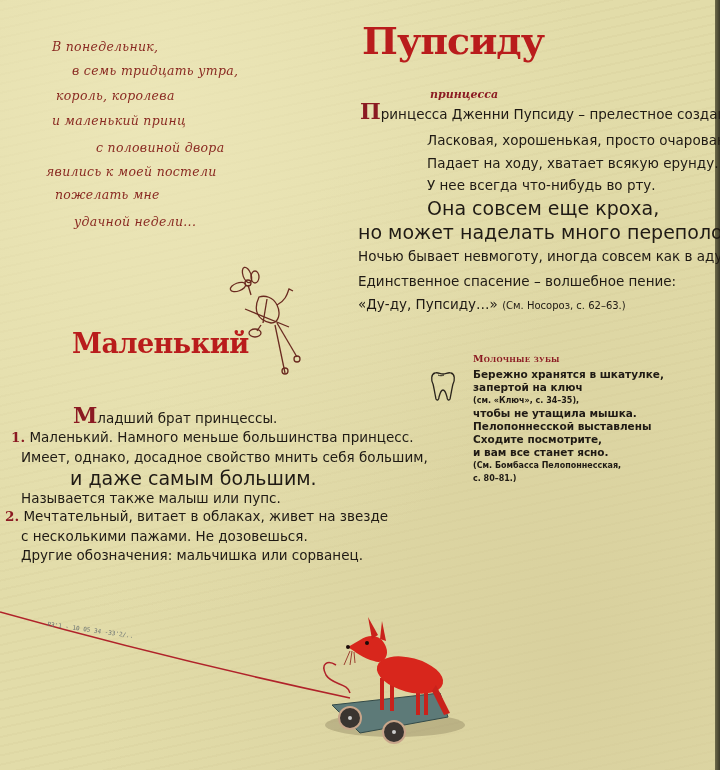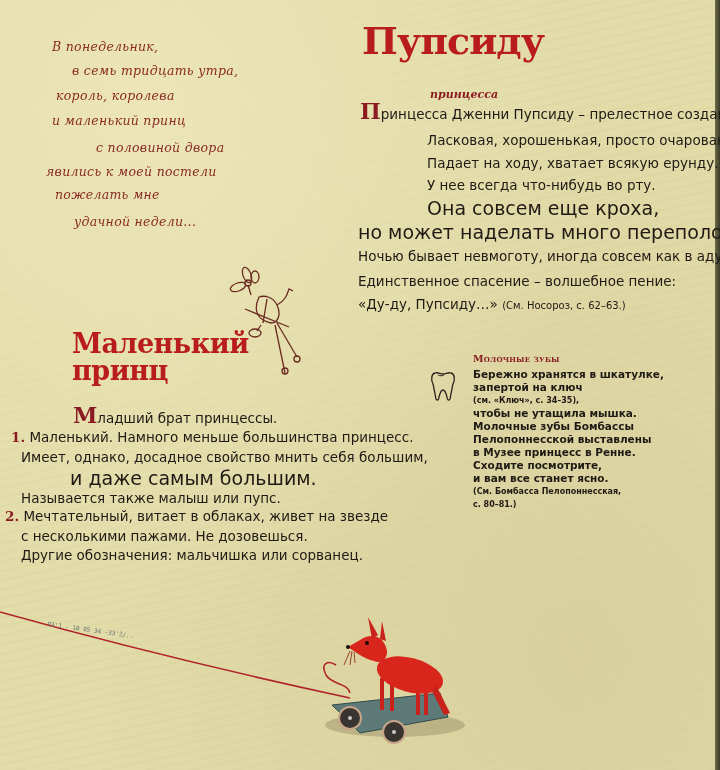--- a/index.html
+++ b/index.html
@@ -96,23 +96,21 @@
     <path d="M5 3 C1 4 1 10 3 14 C4 18 5 24 6 29 C7 31 9 30 9 27 C10 23 11 20 13 20 C15 20 16 23 17 27 C17 30 19 31 20 29 C21 24 22 18 23 14 C25 10 25 4 21 3 C18 2 16 4 13 4 C10 4 8 2 5 3 Z" fill="none" stroke="#2a241c" stroke-width="1.3"></path>
     <path d="M8 5 C10 6 12 6 14 5" fill="none" stroke="#2a241c" stroke-width="1"></path>
   </svg>
 </div>
 <div class="abs box-head">Молочные зубы</div>
 <div class="abs" style="left:473px;top:368px">
   <div class="box-txt">Бережно хранятся в шкатулке,</div>
   <div class="box-txt">запертой на ключ</div>
   <div class="box-txt box-ref">(см. «Ключ», с. 34–35),</div>
   <div class="box-txt">чтобы не утащила мышка.</div>
-  <div class="box-txt">Молочные зубы Бомбассы</div>
   <div class="box-txt">Пелопоннесской выставлены</div>
-  <div class="box-txt">в Музее принцесс в Ренне.</div>
   <div class="box-txt">Сходите посмотрите,</div>
   <div class="box-txt">и вам все станет ясно.</div>
   <div class="box-txt box-ref">(См. Бомбасса Пелопоннесская,</div>
   <div class="box-txt box-ref">с. 80–81.)</div>
 </div>
 
 <div class="abs doodle">
   <svg width="90" height="110" viewBox="0 0 90 110">
     <g fill="none" stroke="#6a2a20" stroke-width="1.3">
       <ellipse cx="13" cy="22" rx="8" ry="4" transform="rotate(-20 13 22)"></ellipse>
@@ -129,21 +127,20 @@
       <line x1="52" y1="58" x2="72" y2="92"></line>
       <line x1="50" y1="60" x2="60" y2="108"></line>
       <circle cx="72" cy="94" r="3"></circle>
       <circle cx="60" cy="106" r="3"></circle>
     </g>
   </svg>
 </div>
 
 <div class="abs title prince-title">
   <div>Маленький</div>
-  <div>принц</div>
 </div>
 <div class="abs txt" style="left:73px;top:402px">
   <span class="dropcap">М</span><span>ладший брат принцессы.</span>
 </div>
 <div class="abs txt" style="left:11px;top:429px">
   <span class="num">1.</span>
   <span>Маленький. Намного меньше большинства принцесс.</span>
 </div>
 <div class="abs txt" style="left:21px;top:449px">Имеет, однако, досадное свойство мнить себя большим,</div>
 <div class="abs txt big" style="left:70px;top:467px">и даже самым большим.</div>

